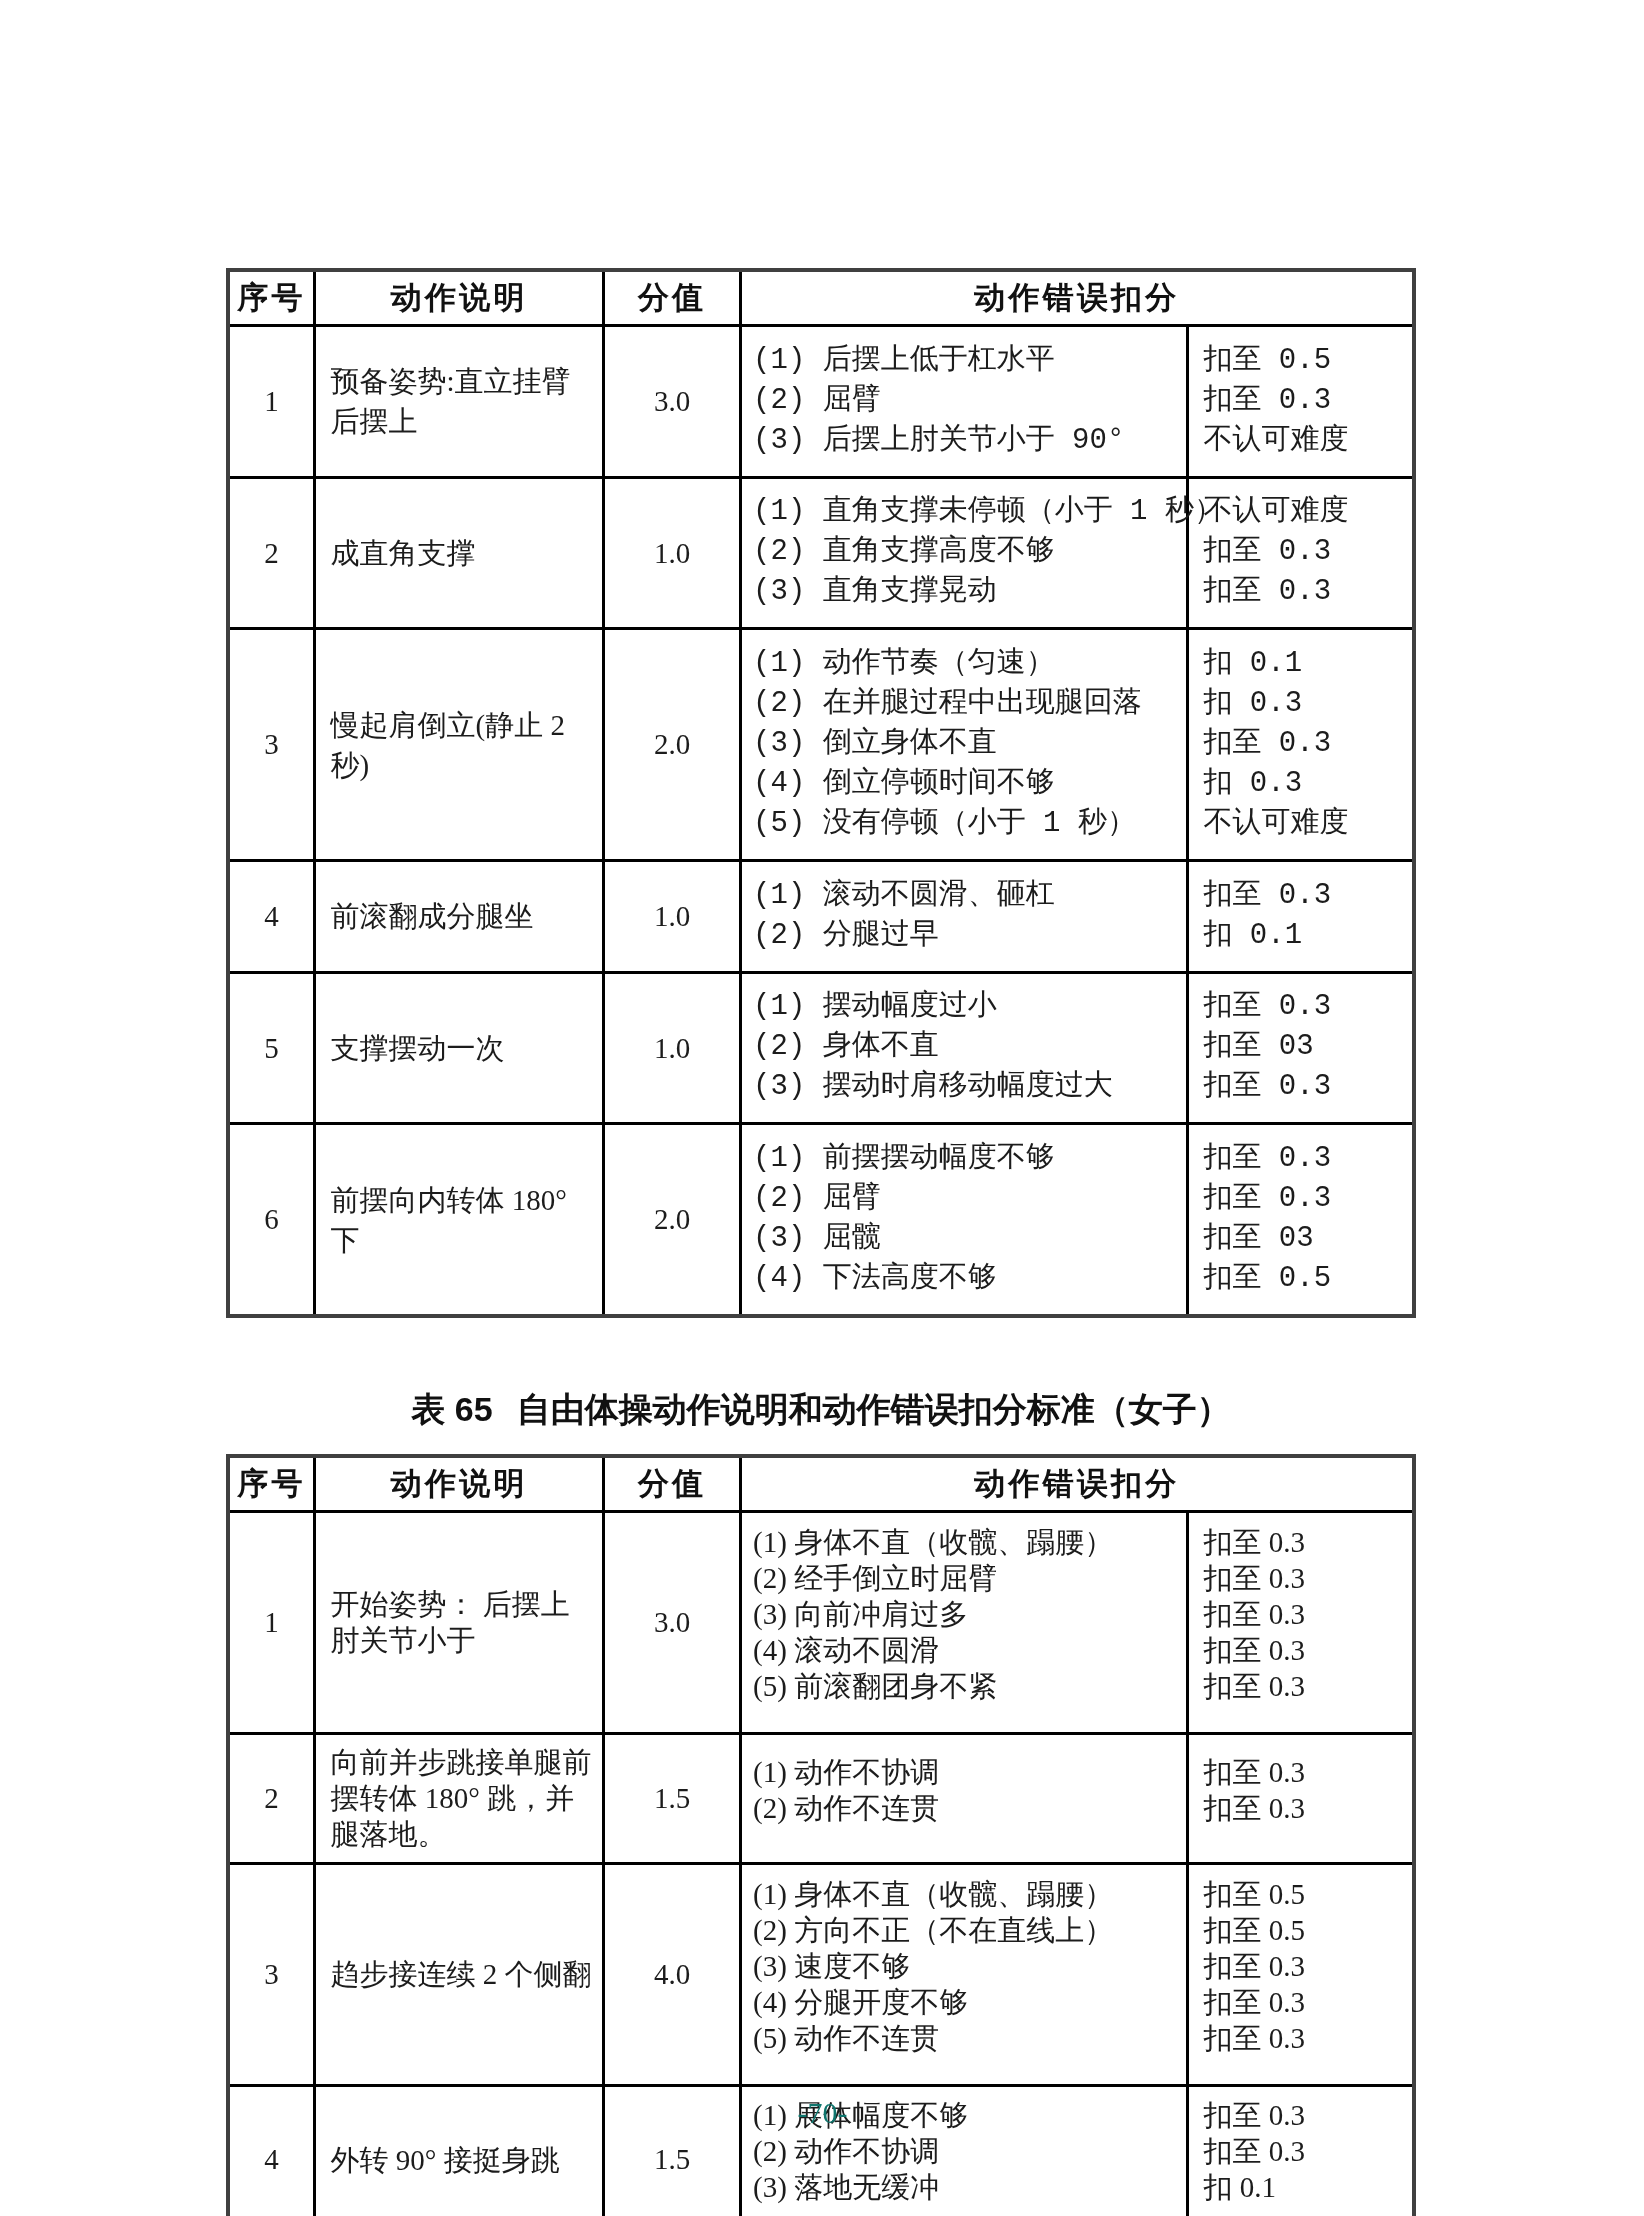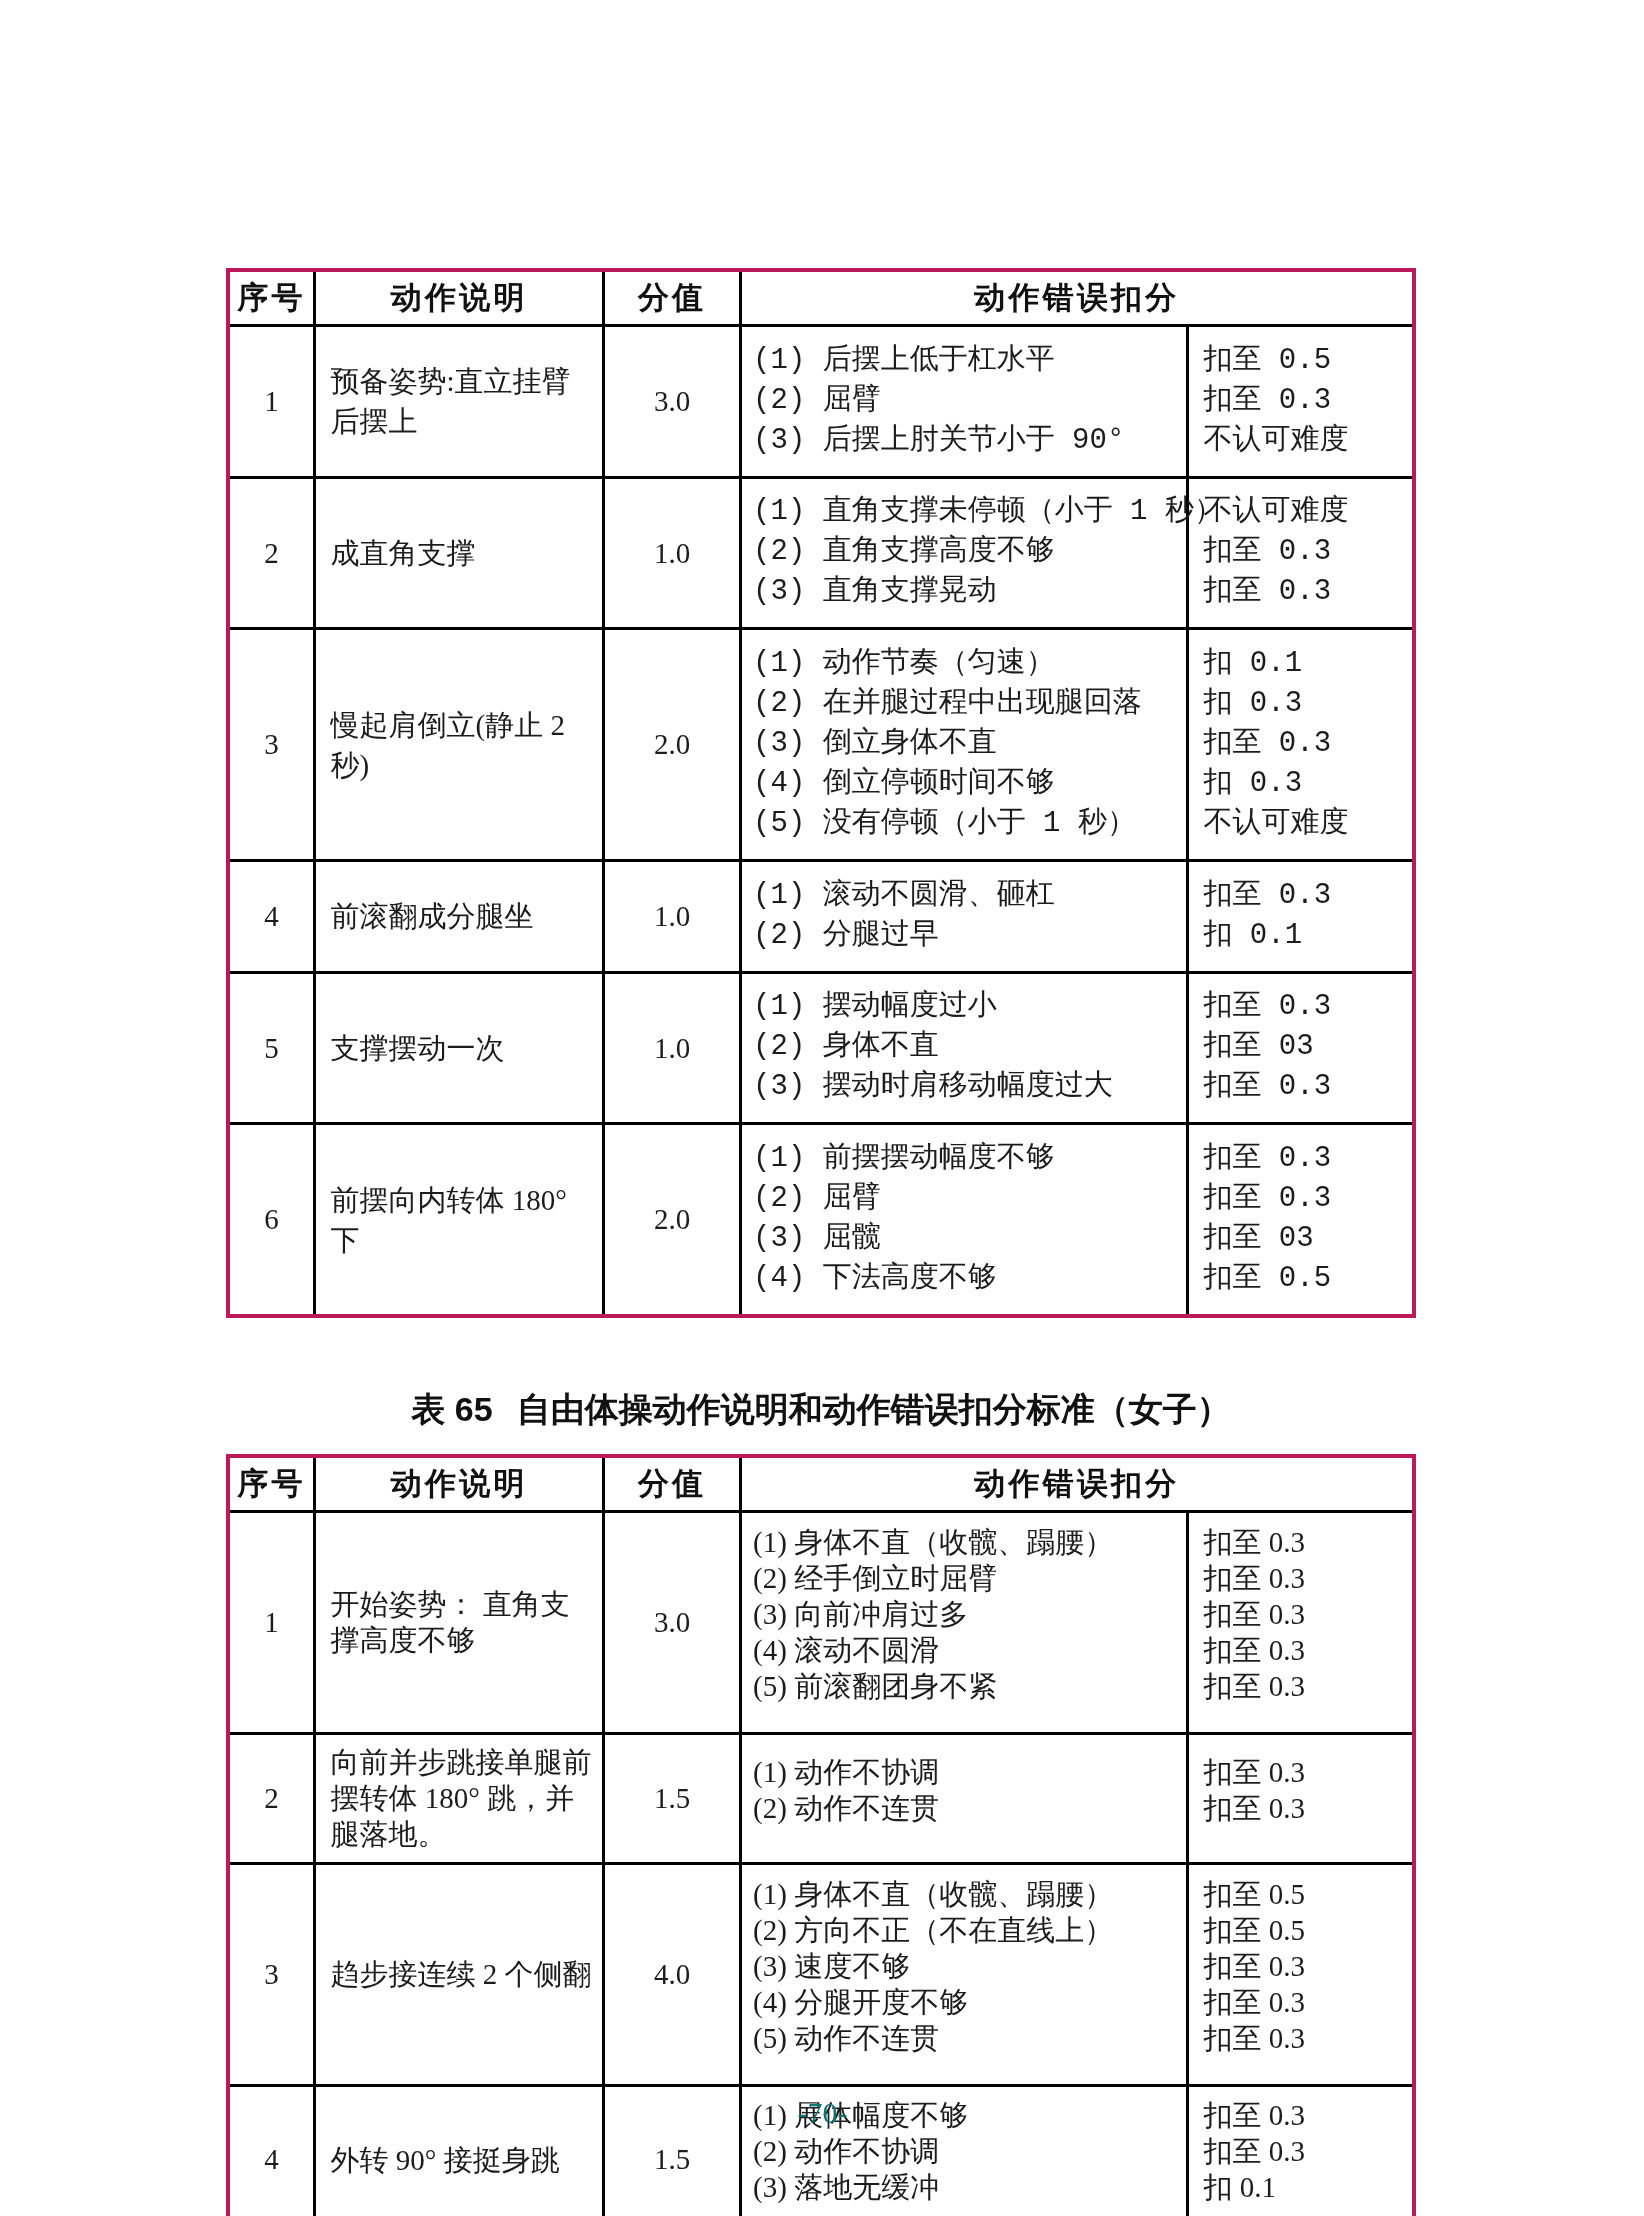--- a/index.html
+++ b/index.html
@@ -7,21 +7,21 @@
     position:relative;width:1645px;height:2216px;background:#ffffff;
     font-family:"Liberation Serif", serif;color:#1c1c1c;overflow:hidden;
   }
   .content{position:absolute;left:226px;top:268px;width:1190px;}
   .blk{margin:0 0 69px 0;}
   .tbl-title{
     text-align:center;font-family:"Liberation Sans", sans-serif;font-weight:700;
     font-size:34px;color:#111;margin-bottom:21px;white-space:nowrap;
   }
   .tbl-title .pfx{margin-right:24px;}
-  table.tbl{border-collapse:collapse;width:100%;table-layout:fixed;border:4px solid #be185d;}
+  table.tbl{border-collapse:collapse;width:100%;table-layout:fixed;border:4px solid #404040;}
   .tbl th,.tbl td{border:3.2px solid #000;background:#fff;}
   col.c1{width:7.3%;} col.c2{width:24.4%;} col.c3{width:11.5%;}
   col.c4{width:37.7%;} col.c5{width:19.1%;}
   .tbl th{
     font-family:"Liberation Sans", sans-serif;font-weight:700;font-size:31px;
     color:#111;height:50px;text-align:center;vertical-align:middle;letter-spacing:3.2px;
   }
   .tbl td{font-size:29px;vertical-align:middle;}
   td.idx,td.score{text-align:center;}
   td.act{padding:9.7px 9.7px 9.7px 14.5px;}
@@ -173,21 +173,21 @@
             <tr>
               <th>序号</th>
               <th>动作说明</th>
               <th>分值</th>
               <th colspan="2">动作错误扣分</th>
             </tr>
           </thead>
           <tbody>
             <tr>
               <td class="idx">1</td>
-              <td class="act">开始姿势： 直角支撑高度不够</td>
+              <td class="act">开始姿势： 后摆上肘关节小于</td>
               <td class="score">3.0</td>
               <td class="errs">
                 <div class="line">(1) 身体不直（收髋、蹋腰）</div>
                 <div class="line">(2) 经手倒立时屈臂</div>
                 <div class="line">(3) 向前冲肩过多</div>
                 <div class="line">(4) 滚动不圆滑</div>
                 <div class="line">(5) 前滚翻团身不紧</div>
               </td>
               <td class="deds">
                 <div class="line">扣至 0.3</div>

